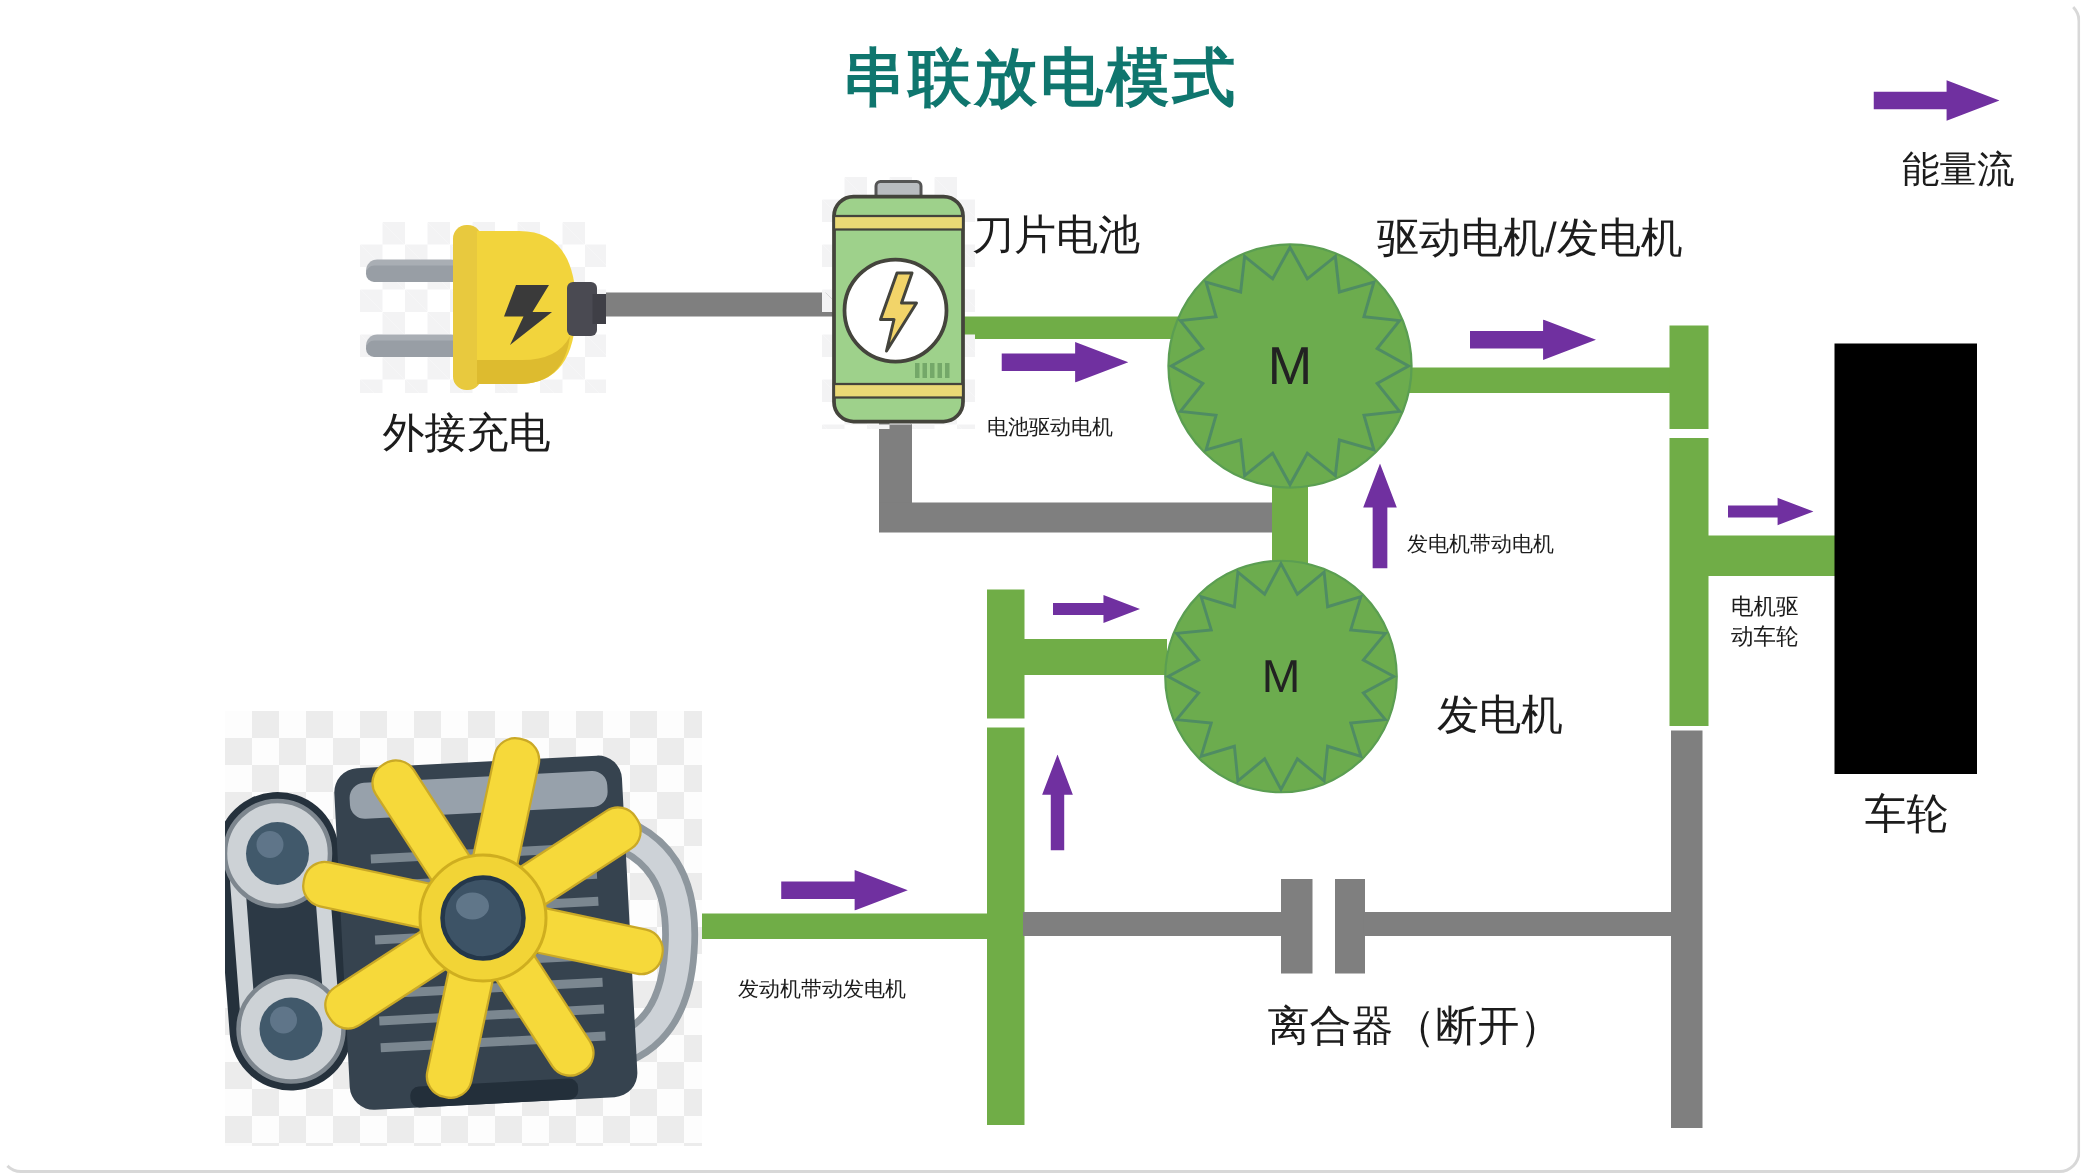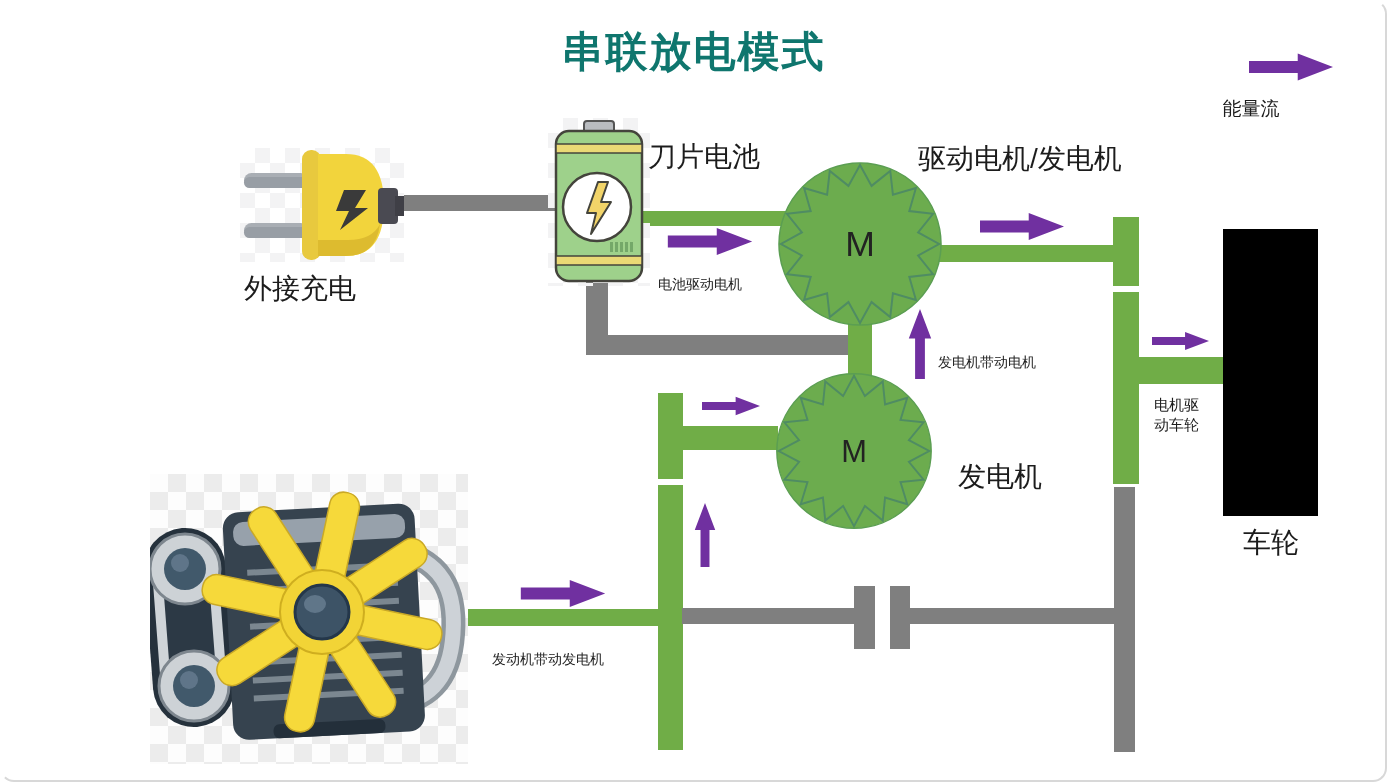--- a/index.html
+++ b/index.html
@@ -41,39 +41,39 @@
 </head>
 <body>
 
 <div class="stage">
 
   <div class="abs title">串联放电模式</div>
 
   <svg class="abs arr" style="left:1247px;top:50px;" width="84" height="30" viewBox="0 0 100 32">
     <path d="M0 9 H58 V0 L100 16 L58 32 V23 H0 Z"></path>
   </svg>
-  <div class="abs" style="left:1197px;top:94px;width:104px;text-align:center;font-size:19px;">能量流</div>
+  <div class="abs" style="left:1237px;top:94px;width:104px;text-align:right;font-size:25px;">能量流</div>
 
   <div class="abs grayline" style="left:392px;top:193px;width:166px;height:16px;"></div>
 
   <div class="abs checker-faint" style="left:238px;top:146px;width:164px;height:114px;z-index:2;">
     <svg width="164" height="114" viewBox="0 0 164 114">
       <rect x="4" y="25" width="64" height="15" rx="7.5" fill="#a9aeb4"></rect>
       <rect x="4" y="29" width="64" height="11" rx="5.5" fill="#989ea5"></rect>
       <rect x="4" y="75" width="64" height="15" rx="7.5" fill="#a9aeb4"></rect>
       <rect x="4" y="79" width="64" height="11" rx="5.5" fill="#989ea5"></rect>
       <rect x="62" y="2" width="19" height="110" rx="9" fill="#e8c93e"></rect>
       <path d="M78 6 h28 q38 0 38 51 q0 51 -38 51 h-28 z" fill="#f2d43c"></path>
       <path d="M78 92 h30 q24 0 32 -16 q-4 32 -34 32 h-28 z" fill="#ddbb2f"></path>
       <polygon points="104,42 126,42 115,60 128,60 100,82 109,63 96,63" fill="#3a3a3a"></polygon>
       <rect x="138" y="40" width="20" height="36" rx="4" fill="#4a4a52"></rect>
       <rect x="155" y="48" width="9" height="20" fill="#3f3f46"></rect>
     </svg>
   </div>
-  <div class="abs lbl" style="left:242px;top:268px;text-align:right;">外接充电</div>
+  <div class="abs lbl" style="left:253px;top:268px;text-align:right;">外接充电</div>
 
   <div class="abs grayline" style="left:584px;top:272px;width:22px;height:62px;"></div>
   <div class="abs grayline" style="left:584px;top:333px;width:262px;height:20px;"></div>
 
   <div class="abs checker-faint" style="left:546px;top:116px;width:102px;height:168px;z-index:3;">
     <svg width="102" height="168" viewBox="0 0 102 168">
       <rect x="36" y="3" width="30" height="13" rx="3" fill="#b9bcc0" stroke="#555" stroke-width="2"></rect>
       <rect x="8" y="13" width="86" height="150" rx="13" fill="#9ed18b" stroke="#44443c" stroke-width="2.5"></rect>
       <rect x="8" y="26" width="86" height="9" fill="#ead975" stroke="#44443c" stroke-width="1.5"></rect>
       <rect x="8" y="138" width="86" height="9" fill="#ead975" stroke="#44443c" stroke-width="1.5"></rect>
@@ -187,20 +187,21 @@
   <div class="abs gline" style="left:460px;top:607px;width:198px;height:17px;"></div>
   <svg class="abs arr" style="left:517px;top:578px;" width="88" height="27" viewBox="0 0 100 32">
       <path d="M0 9 H58 V0 L100 16 L58 32 V23 H0 Z"></path>
     </svg>
   <div class="abs lbl-sm" style="left:490px;top:632px;font-family:Liberation Serif, serif;">发动机带动发电机</div>
 
   <div class="abs grayline" style="left:680px;top:606px;width:174px;height:16px;"></div>
   <div class="abs grayline" style="left:852px;top:584px;width:21px;height:63px;"></div>
   <div class="abs grayline" style="left:888px;top:584px;width:20px;height:63px;"></div>
   <div class="abs grayline" style="left:907px;top:606px;width:207px;height:16px;"></div>
+  <div class="abs lbl" style="left:843px;top:663px;">离合器（断开）</div>
 
   <div class="abs gline" style="left:1111px;top:215px;width:26px;height:69px;"></div>
   <div class="abs gline" style="left:1111px;top:290px;width:26px;height:192px;"></div>
   <div class="abs grayline" style="left:1112px;top:485px;width:21px;height:265px;"></div>
 
   <div class="abs gline" style="left:1136px;top:355px;width:86px;height:27px;"></div>
   <svg class="abs arr" style="left:1150px;top:326px;" width="57" height="26" viewBox="0 0 100 32">
       <path d="M0 9 H58 V0 L100 16 L58 32 V23 H0 Z"></path>
     </svg>
   <div class="abs wrap-lbl" style="left:1152px;top:393px;width:54px;">电机驱动车轮</div>

